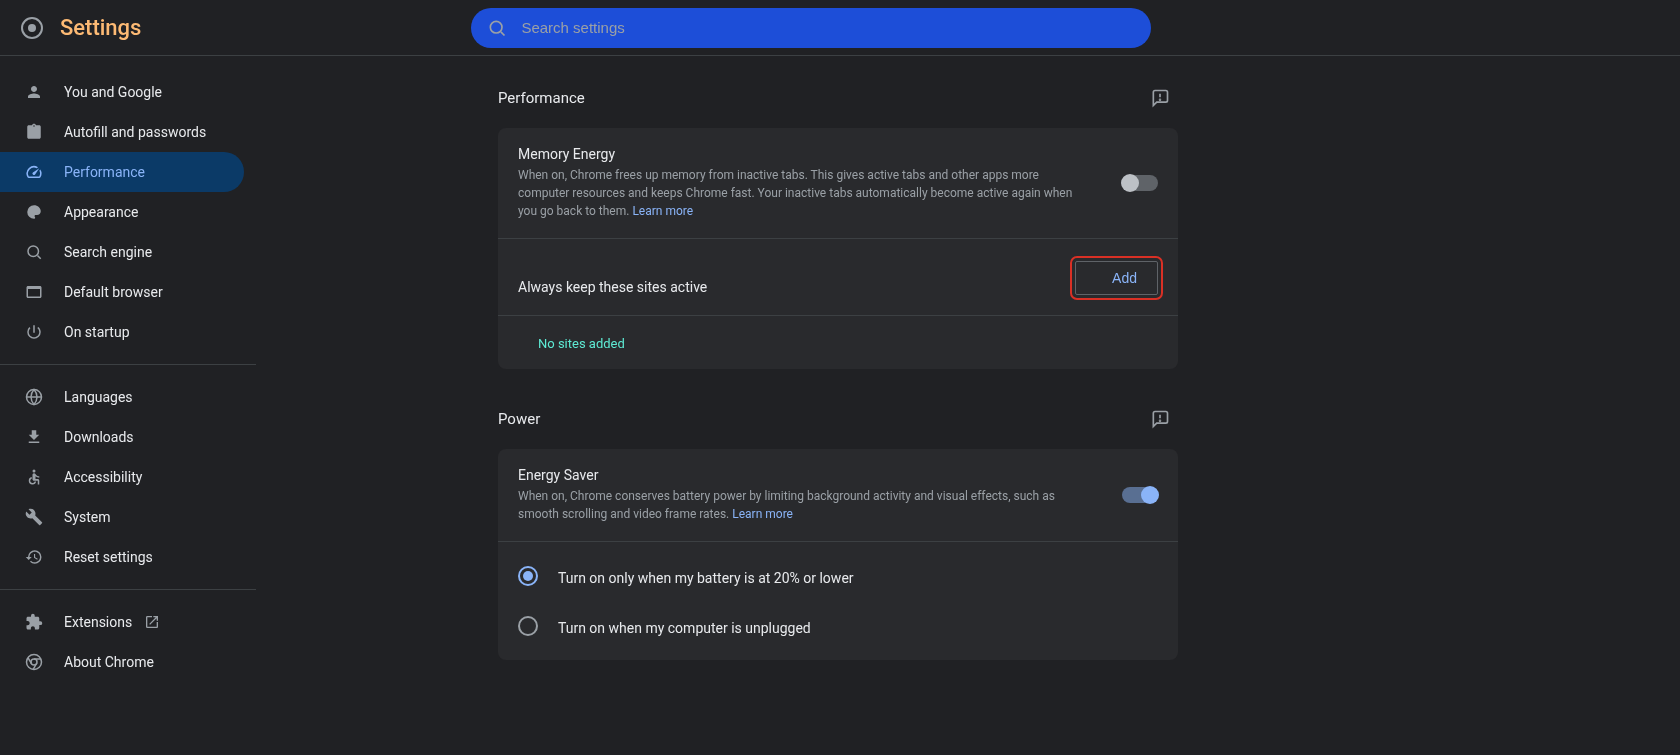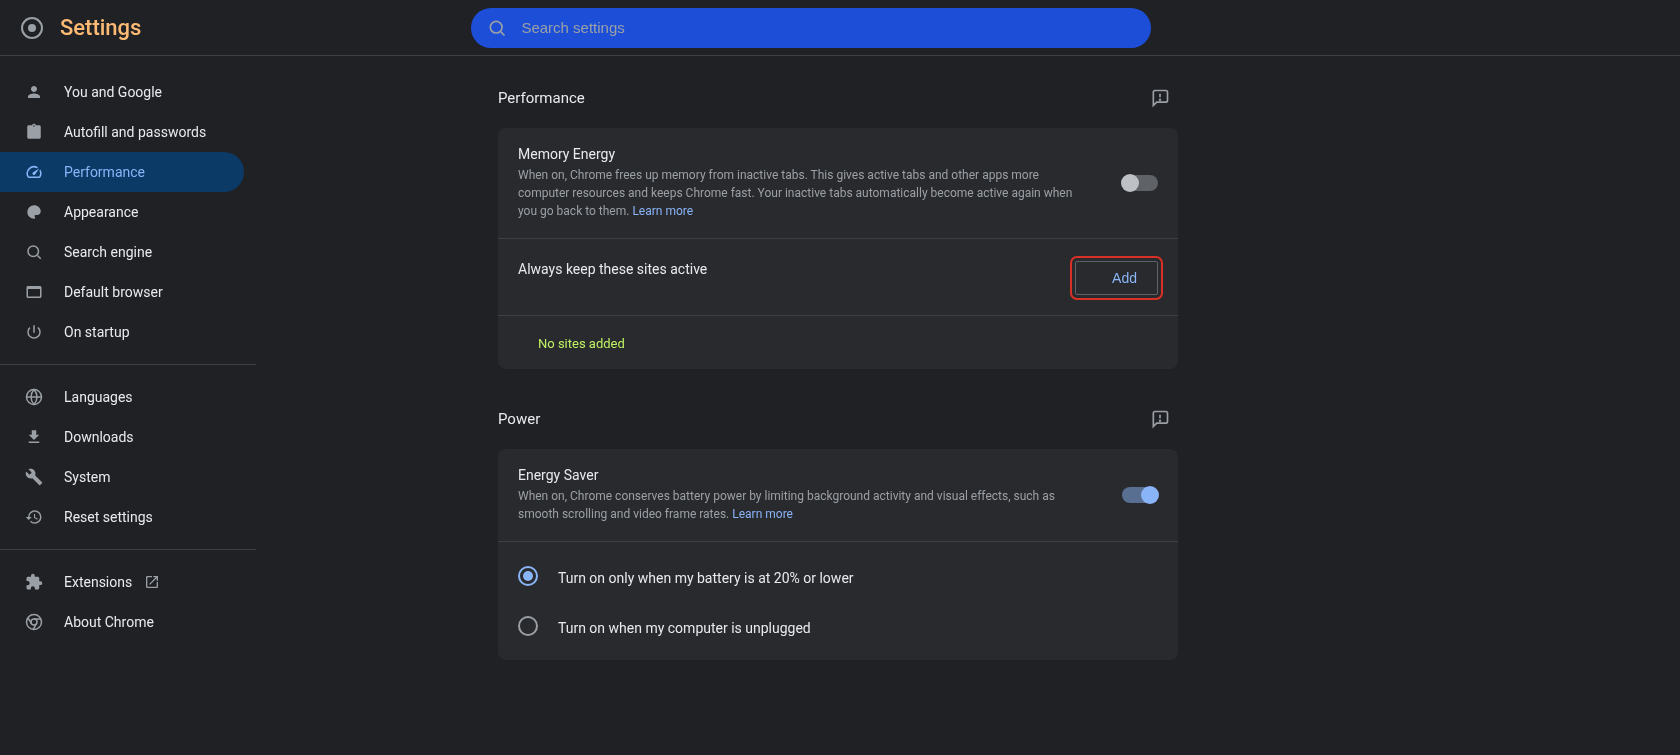--- a/index.html
+++ b/index.html
@@ -120,36 +120,36 @@
     .toggle .knob {
       width: 18px; height: 18px; border-radius: 50%;
       position: absolute; top: -1px;
     }
     .toggle.off { background: #5f6368; }
     .toggle.off .knob { left: -1px; background: #bdc1c6; }
     .toggle.on { background: #8ab4f880; }
     .toggle.on .knob { right: -1px; background: #8ab4f8; }
 
     .keep-active-row {
-      display:flex;align-items:flex-start;justify-content:space-between;
+      display:flex;align-items:flex-end;justify-content:space-between;
       padding: 4px 0 2px 0;
     }
     .keep-active-label { font-size:14px; color:#e8eaed; }
 
     .add-btn {
       border: 1px solid #5f6368;
       color: #8ab4f8;
       background: transparent;
       height: 34px; padding: 0 20px;
       border-radius: 4px; font-size: 14px;
       cursor:pointer;
     }
     .add-btn.focused { outline: 2px solid #d93025; outline-offset: 3px; border-radius:2px;padding-left:36px;}
 
-    .no-sites { padding: 2px 0 0 20px; color:#bef264; font-size:13px;}
+    .no-sites { padding: 2px 0 0 20px; color:#5eead4; font-size:13px;}
 
     .radio-row {
       display:flex; align-items:flex-end; padding: 6px 0;
     }
     .radio {
       width:20px;height:20px;border-radius:50%;
       border:2px solid #9aa0a6; margin-right:20px;
       display:flex;align-items:center;justify-content:center; cursor:pointer;
     }
     .radio.selected { border-color:#8ab4f8; }
@@ -257,20 +257,29 @@
         <span class="side-icon">
           <svg width="18" height="18" viewBox="0 0 24 24" fill="currentColor">
             <path d="M19 9h-4V3H9v6H5l7 7 7-7zM5 18v2h14v-2H5z"></path>
           </svg>
         </span>
         <span>Downloads</span>
       </div>
       <div class="side-item">
         <span class="side-icon">
           <svg width="18" height="18" viewBox="0 0 24 24" fill="currentColor">
+            <circle cx="12" cy="4" r="2"></circle>
+            <path d="M19 13v-2c-1.54.02-3.09-.75-4.07-1.83l-1.29-1.43c-.17-.19-.38-.34-.61-.45-.01 0-.01-.01-.02-.01H13c-.35-.2-.75-.3-1.19-.26C10.76 7.11 10 8.04 10 9.09V15c0 1.1.9 2 2 2h5v5h2v-5.5c0-1.1-.9-2-2-2h-3v-3.45c1.29 1.07 3.25 1.94 5 1.95zm-6.17 5c-.41 1.16-1.52 2-2.83 2-1.66 0-3-1.34-3-3 0-1.31.84-2.41 2-2.83V12.1a5 5 0 1 0 5.9 5.9h-2.07z"></path>
+          </svg>
+        </span>
+        <span>Accessibility</span>
+      </div>
+      <div class="side-item">
+        <span class="side-icon">
+          <svg width="18" height="18" viewBox="0 0 24 24" fill="currentColor">
             <path d="M22.7 19l-9.1-9.1c.9-2.3.4-5-1.5-6.9-2-2-5-2.4-7.4-1.3L9 6 6 9 1.6 4.7C.4 7.1.9 10.1 2.9 12.1c1.9 1.9 4.6 2.4 6.9 1.5l9.1 9.1c.4.4 1 .4 1.4 0l2.3-2.3c.5-.4.5-1.1.1-1.4z"></path>
           </svg>
         </span>
         <span>System</span>
       </div>
       <div class="side-item">
         <span class="side-icon">
           <svg width="18" height="18" viewBox="0 0 24 24" fill="currentColor">
             <path d="M13 3a9 9 0 0 0-9 9H1l3.89 3.89.07.14L9 12H6c0-3.87 3.13-7 7-7s7 3.13 7 7-3.13 7-7 7c-1.93 0-3.68-.79-4.94-2.06l-1.42 1.42A8.954 8.954 0 0 0 13 21a9 9 0 0 0 0-18zm-1 5v5l4.28 2.54.72-1.21-3.5-2.08V8H12z"></path>
           </svg>

